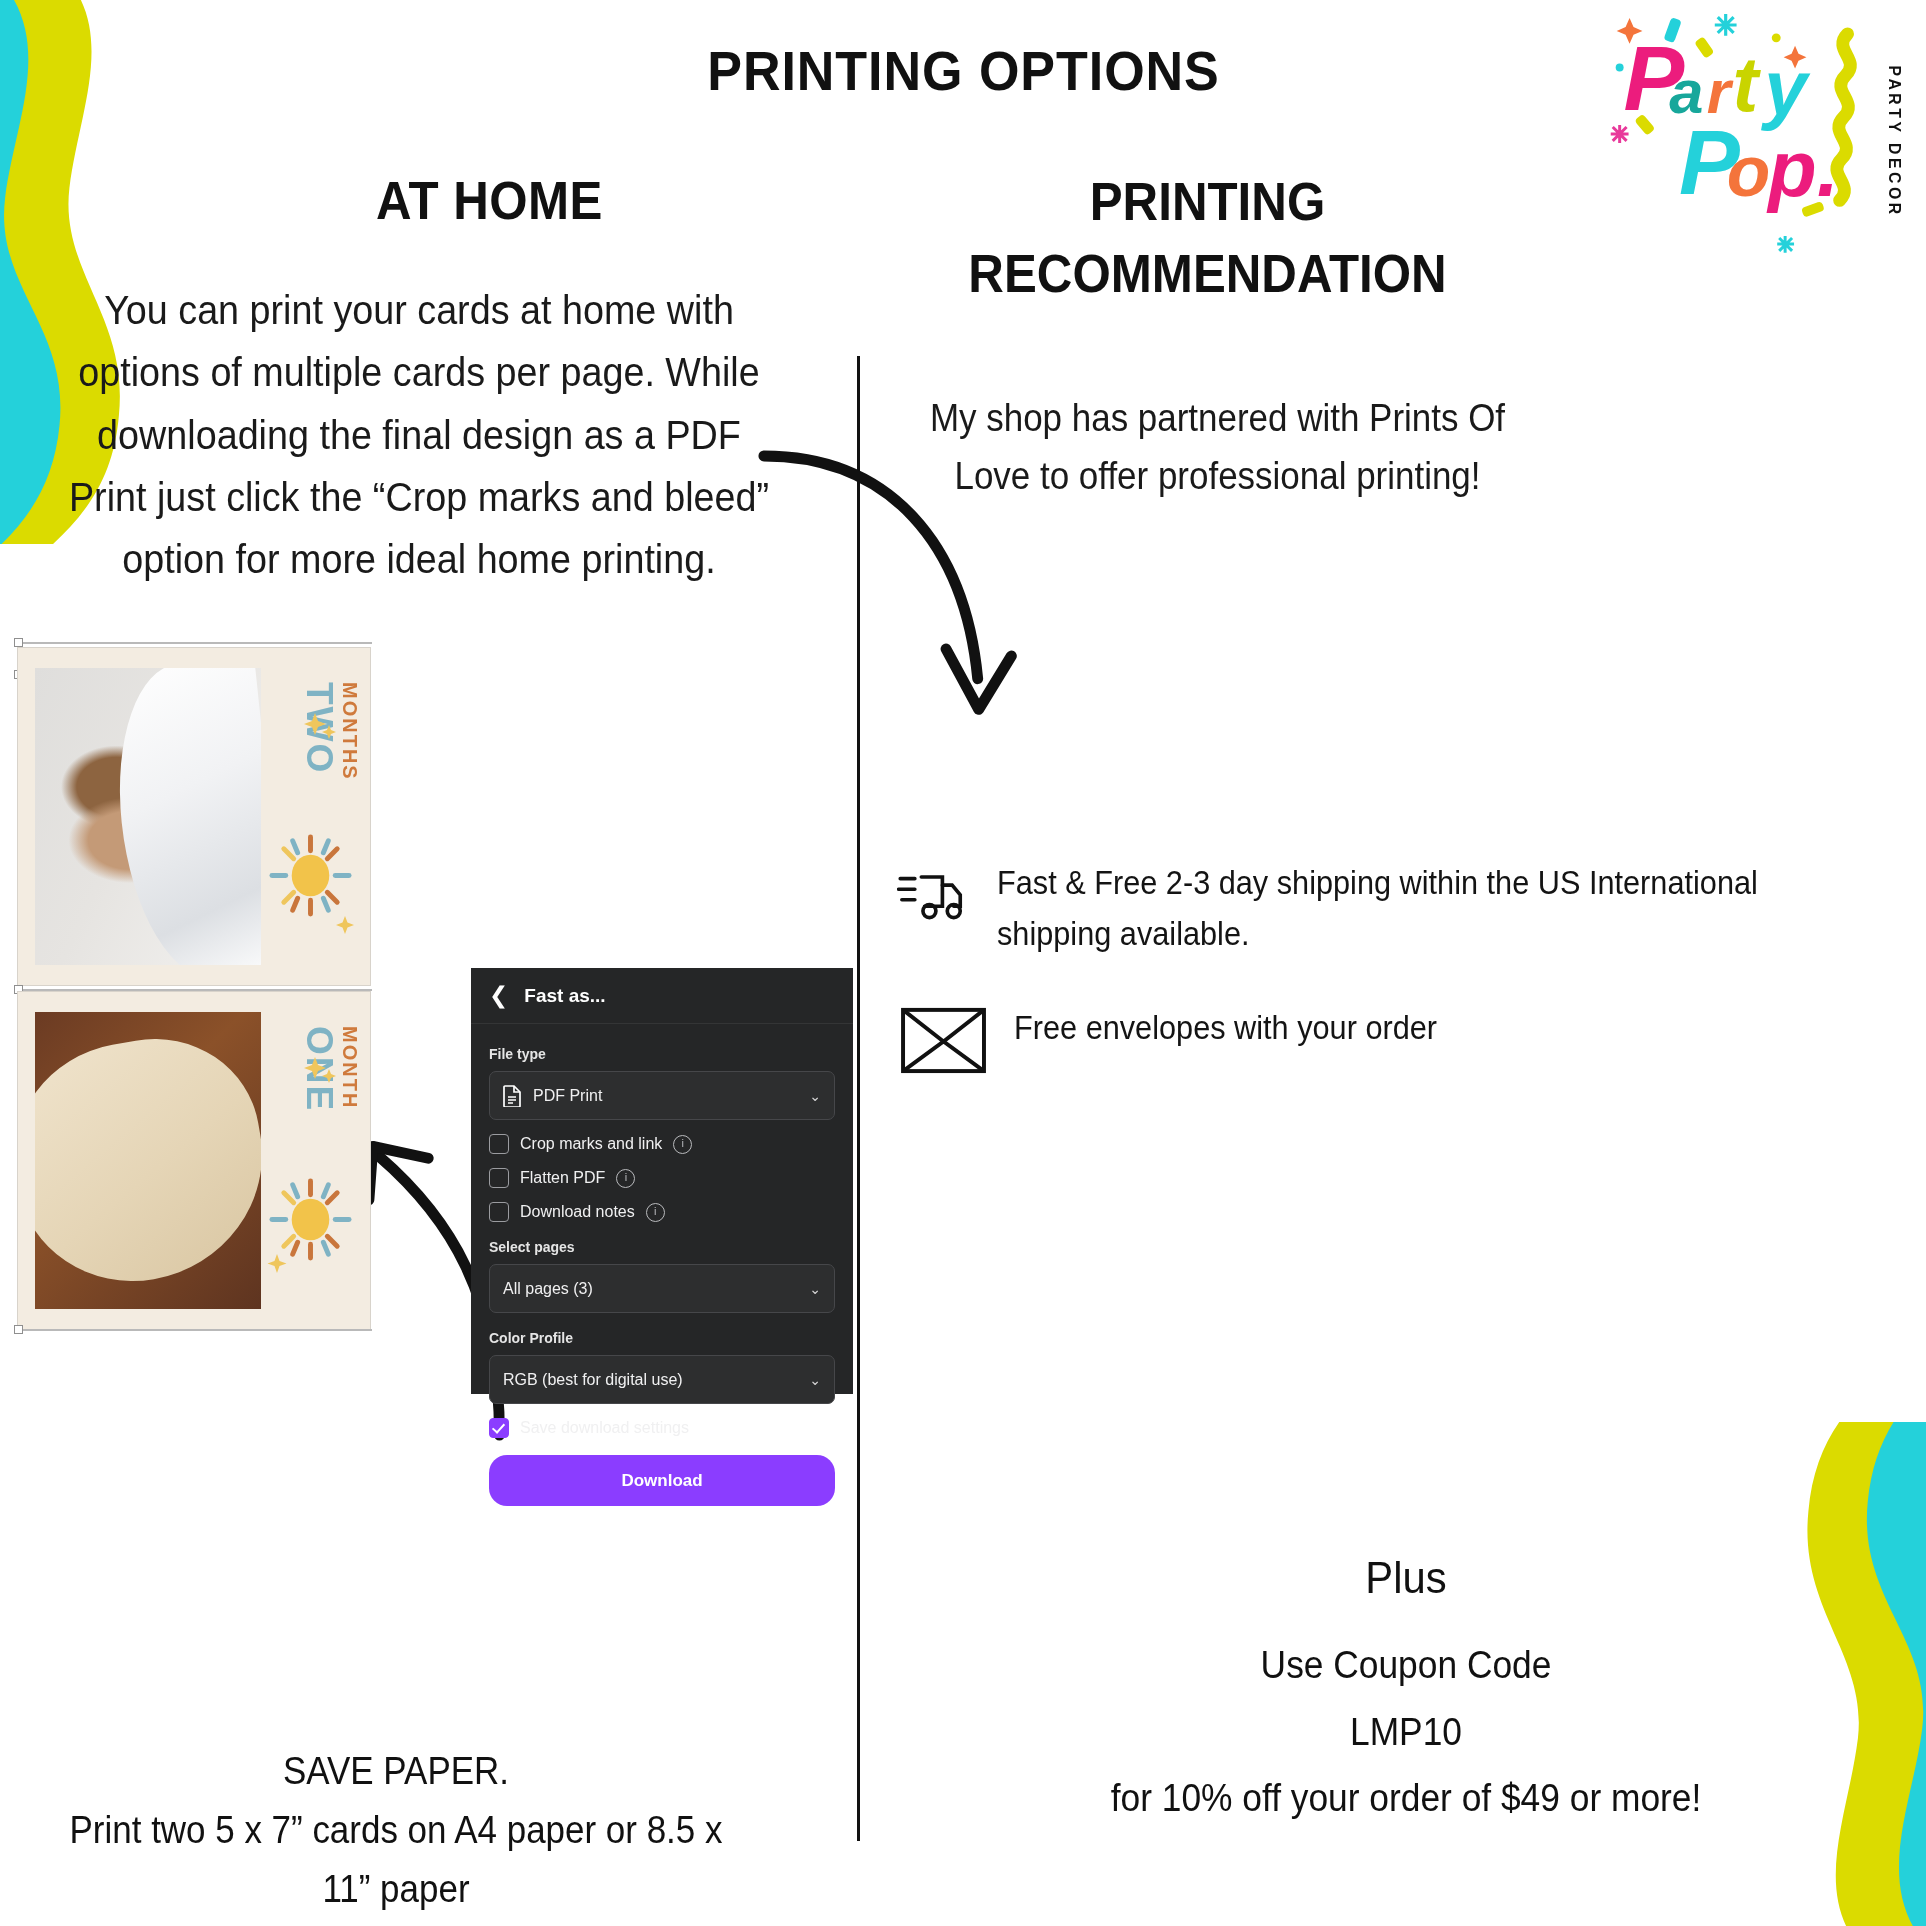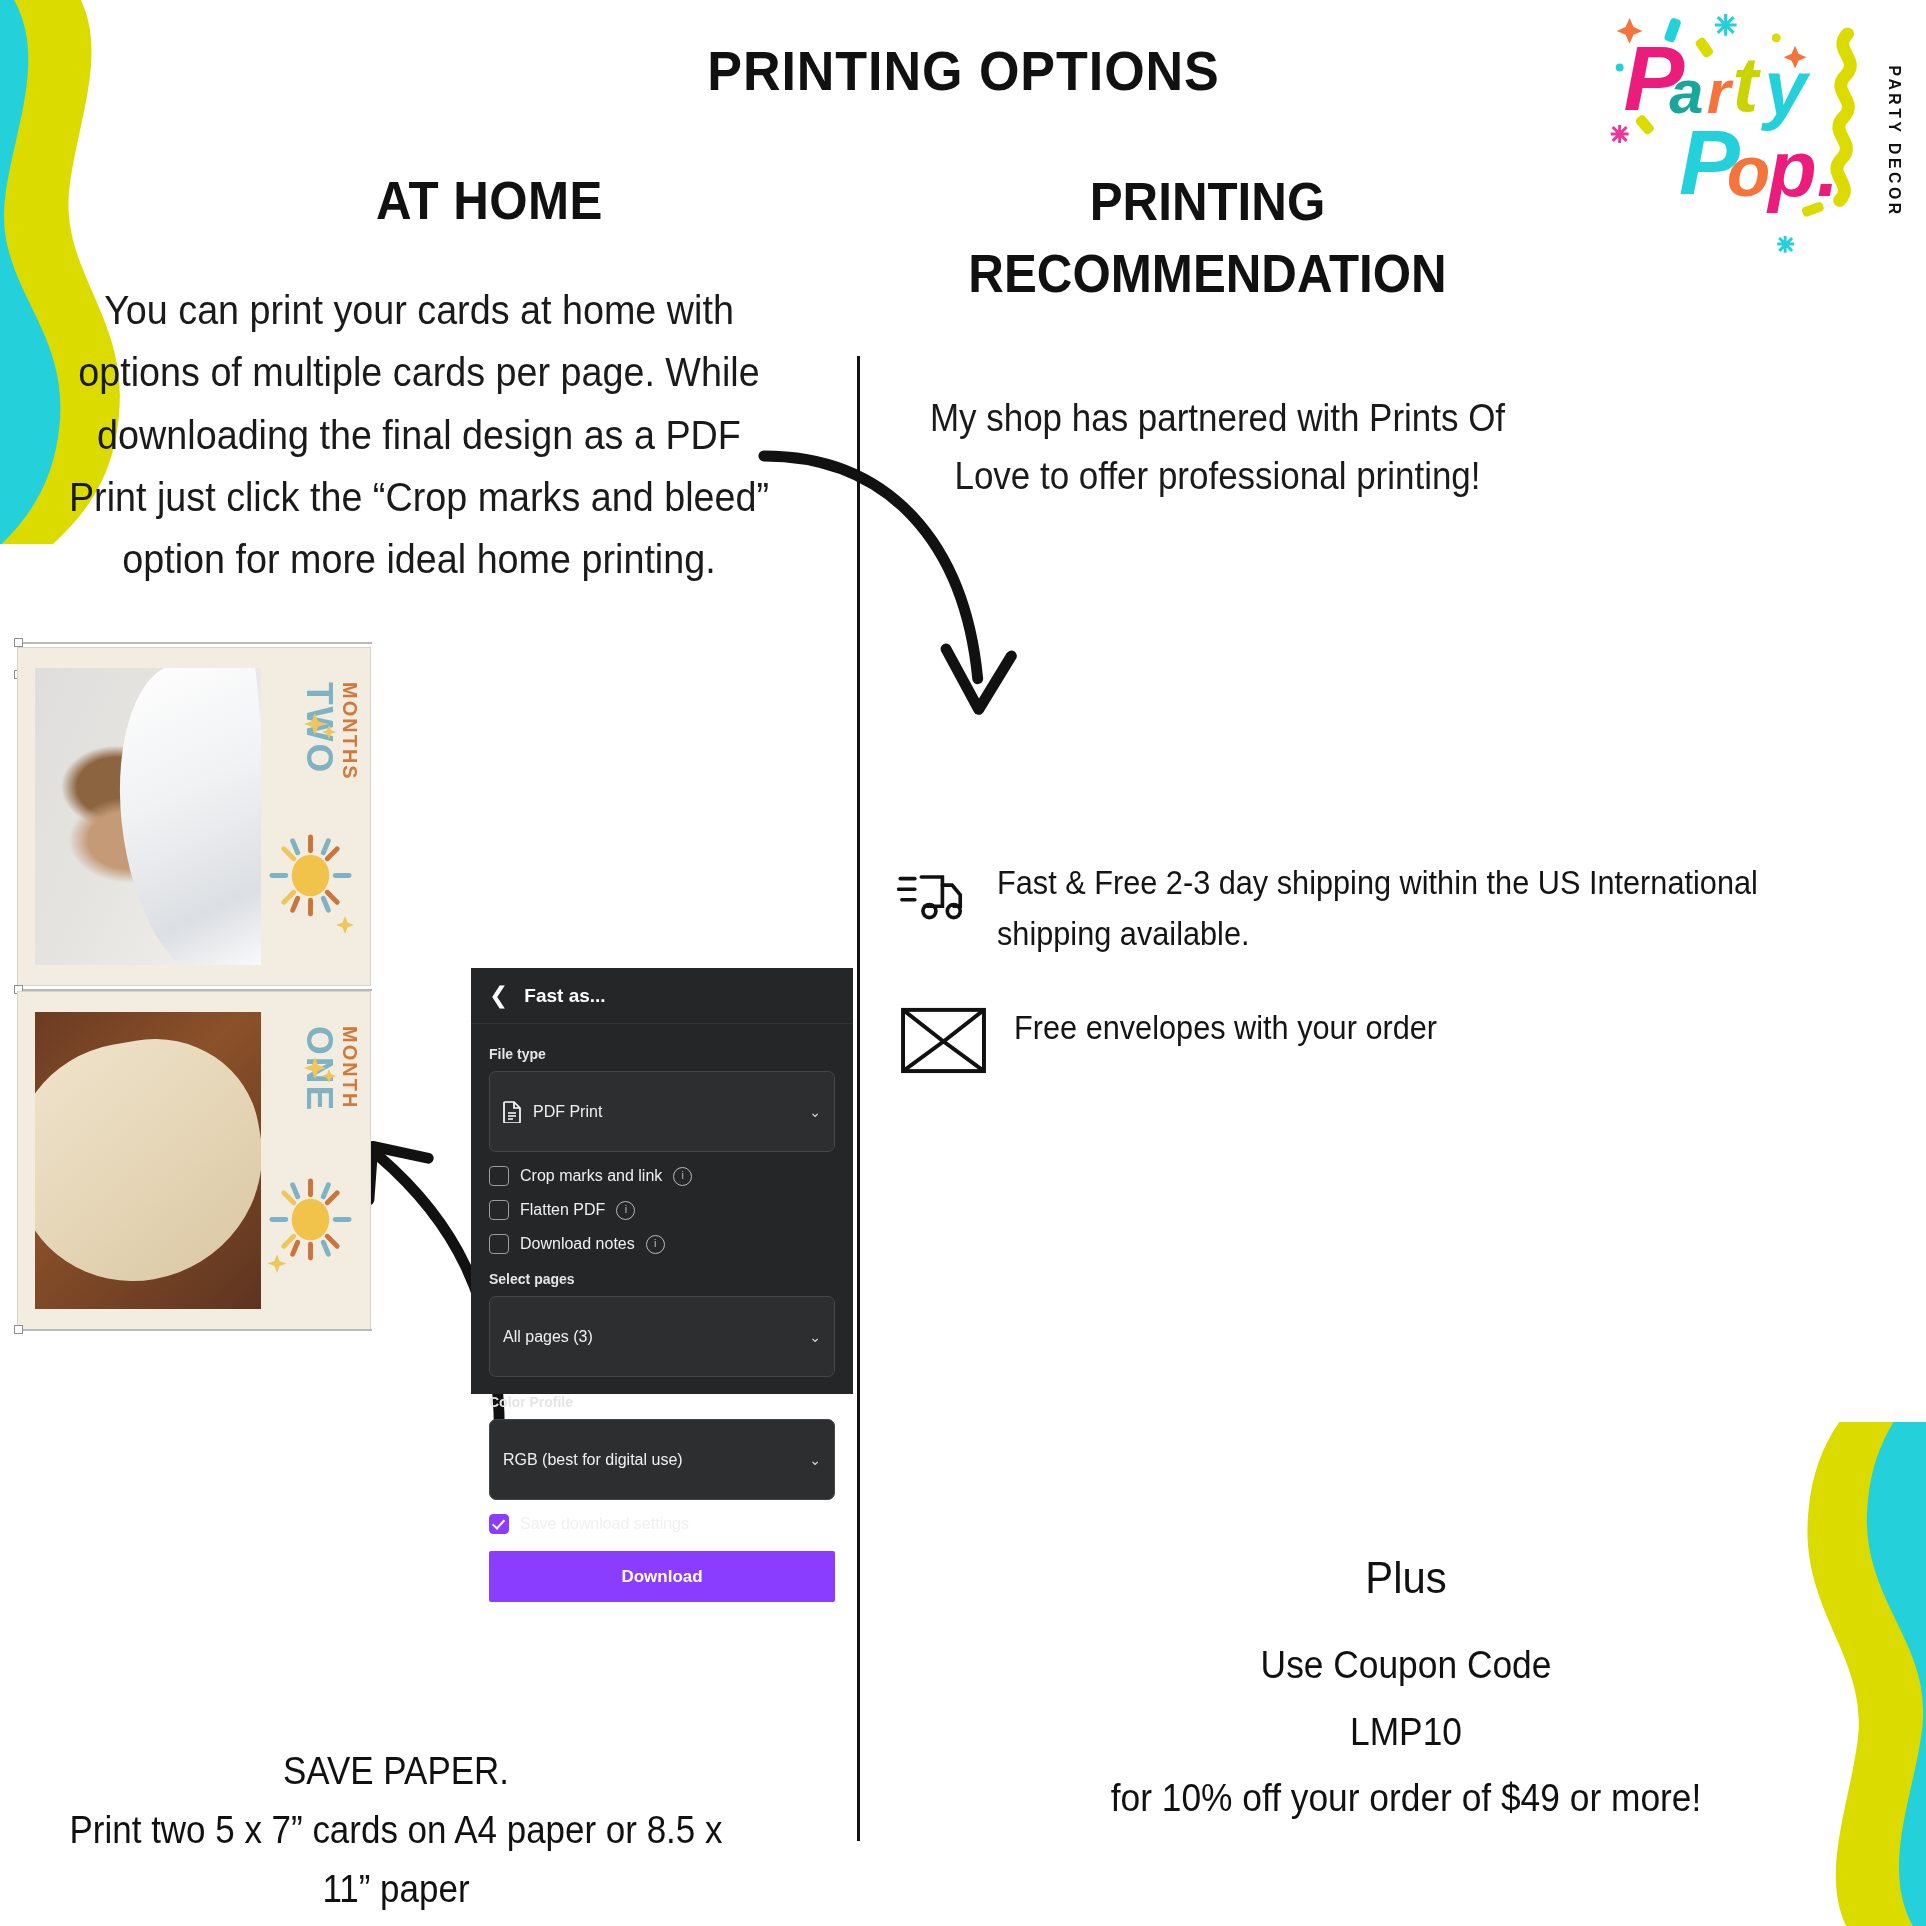--- a/index.html
+++ b/index.html
@@ -133,40 +133,40 @@
   .dlg-head{
     height:55px;display:flex;align-items:center;gap:16px;padding:0 18px;
     border-bottom:1px solid #343536;
   }
   .dlg-back{font-size:23px;line-height:1;color:#fff;}
   .dlg-title{font-size:19px;font-weight:600;}
   .dlg-body{padding:14px 18px 0 18px;}
   .dlg-label{font-size:14px;font-weight:bold;color:#e5e5e5;margin:8px 0 9px;}
   .dlg-select{
     height:47px;background:#2d2e2f;border:1px solid #46474a;border-radius:7px;
-    display:flex;align-items:center;padding:16px 13px;gap:11px;font-size:16px;color:#f0f0f1;
+    display:flex;align-items:center;padding:0 13px;gap:11px;font-size:16px;color:#f0f0f1;
     justify-content:space-between;
   }
   .dlg-select .inner{display:flex;align-items:center;gap:11px;}
   .chev{font-size:14px;color:#d5d5d6;}
   .dlg-check{display:flex;align-items:center;gap:11px;margin-top:14px;font-size:16px;color:#f0f0f1;}
   .box{
     width:18px;height:18px;border:1.6px solid #9b9ca0;border-radius:4px;flex:0 0 auto;
   }
   .box.on{background:#8b3dff;border-color:#8b3dff;position:relative;}
   .box.on:after{
     content:"";position:absolute;left:5px;top:1.5px;width:5px;height:10px;
     border:solid #fff;border-width:0 2px 2px 0;transform:rotate(42deg);
   }
   .info{
     width:17px;height:17px;border:1.5px solid #b9babd;border-radius:50%;
     font-size:11px;line-height:15px;text-align:center;color:#b9babd;flex:0 0 auto;
   }
   .dl-btn{
-    margin-top:17px;height:51px;background:#8b3dff;border-radius:2px;
+    margin-top:17px;height:51px;background:#8b3dff;border-radius:18px;
     display:flex;align-items:center;justify-content:center;
     font-size:17px;font-weight:600;color:#ffffff;
   }
 
   
   .feature{
     position:absolute;display:flex;align-items:flex-start;gap:22px;
   }
   .feature .txt{font-size:33px;line-height:1.55;color:#141414;transform:scaleX(0.93);transform-origin:left top;}
 

